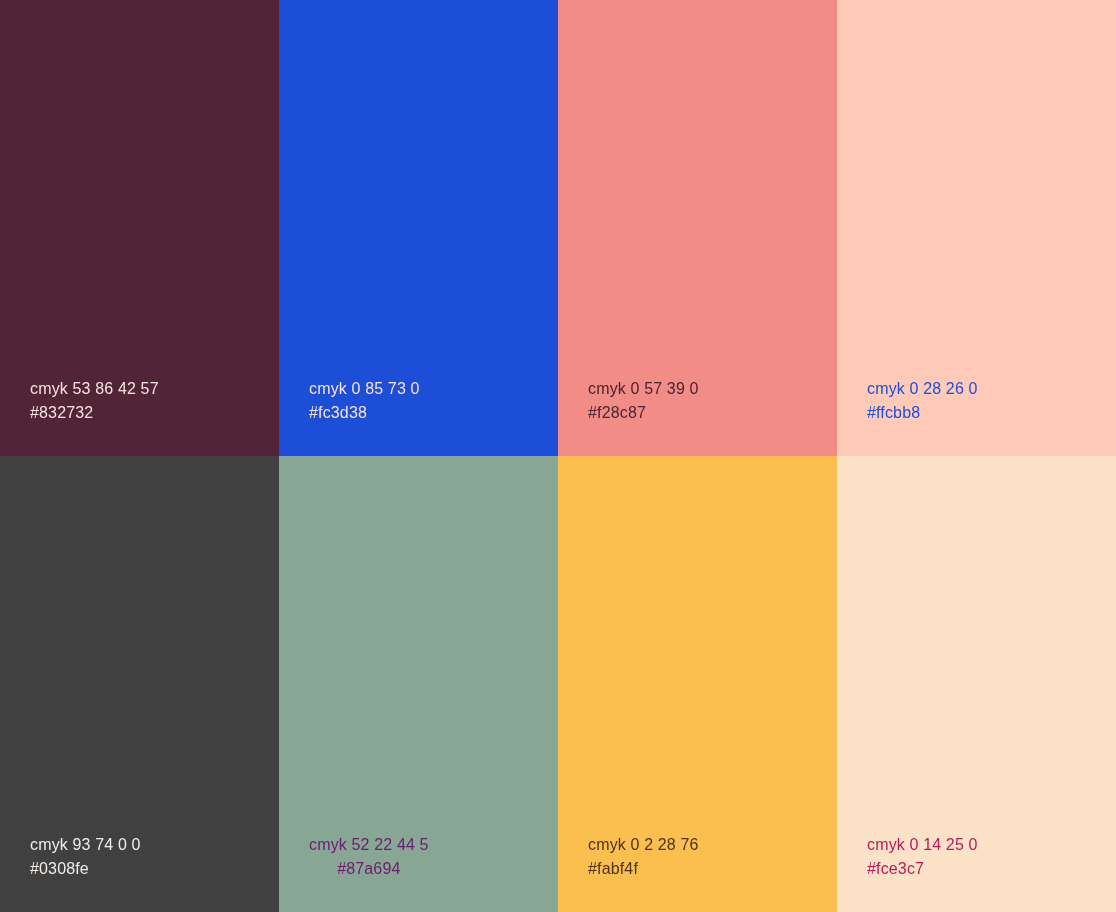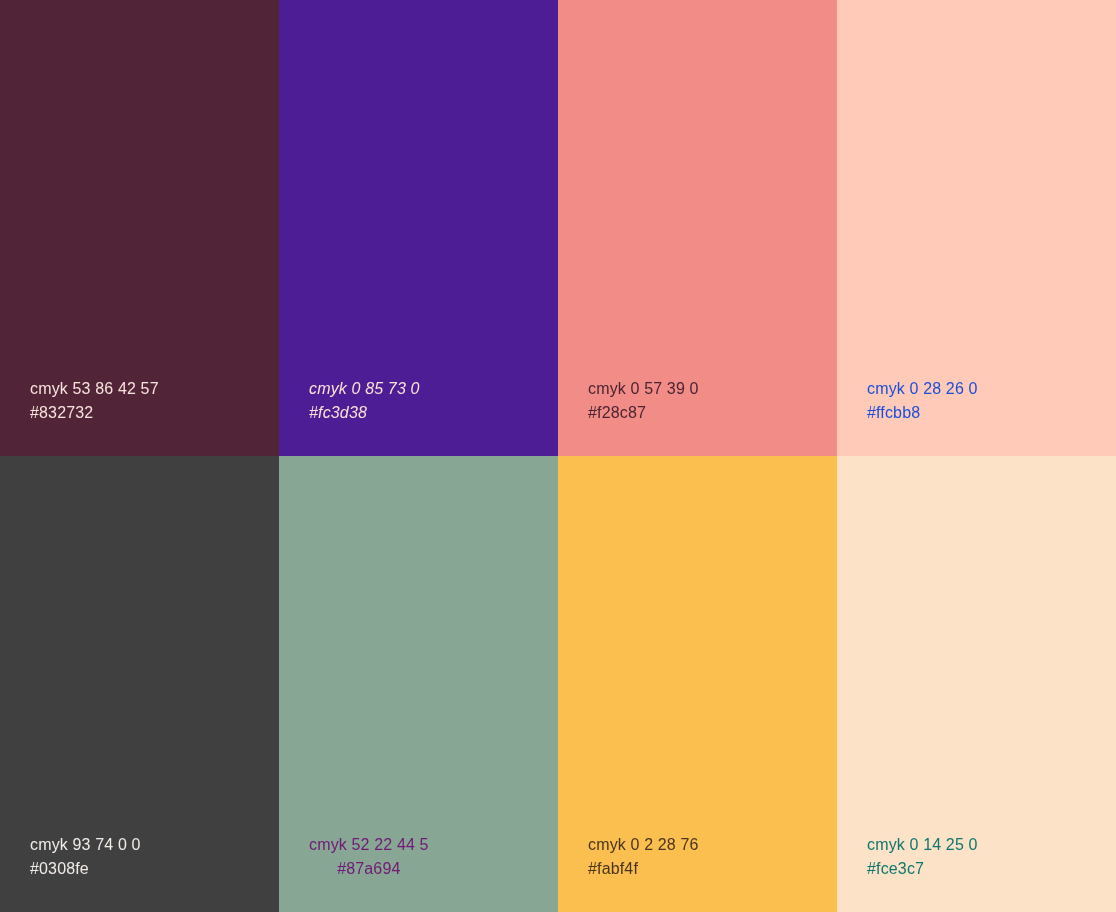--- a/index.html
+++ b/index.html
@@ -49,21 +49,21 @@
 
 <div id="palette-grid">
 
   <div class="swatch" style="background-color: rgb(82, 36, 56);">
     <div class="swatch-label" style="color: rgb(247, 228, 220);">
       <span class="swatch-cmyk">cmyk 53 86 42 57</span>
       <span class="swatch-hex">#832732</span>
     </div>
   </div>
 
-  <div class="swatch" style="background-color: #4c1d95; font-style: italic;">
+  <div class="swatch" style="background-color: #1d4ed8;">
     <div class="swatch-label" style="color: rgb(251, 226, 215);">
       <span class="swatch-cmyk">cmyk 0 85 73 0</span>
       <span class="swatch-hex">#fc3d38</span>
     </div>
   </div>
 
   <div class="swatch" style="background-color: rgb(242, 140, 135); padding-left: 32px;">
     <div class="swatch-label" style="color: rgb(74, 36, 51);">
       <span class="swatch-cmyk">cmyk 0 57 39 0</span>
       <span class="swatch-hex">#f28c87</span>
@@ -92,19 +92,19 @@
   </div>
 
   <div class="swatch" style="background-color: rgb(250, 191, 79); padding-left: 33px;">
     <div class="swatch-label" style="color: rgb(74, 52, 32);">
       <span class="swatch-cmyk">cmyk 0 2 28 76</span>
       <span class="swatch-hex">#fabf4f</span>
     </div>
   </div>
 
   <div class="swatch" style="background-color: rgb(252, 227, 199);">
-    <div class="swatch-label" style="color: #0f766e;">
+    <div class="swatch-label" style="color: #be185d;">
       <span class="swatch-cmyk">cmyk 0 14 25 0</span>
       <span class="swatch-hex">#fce3c7</span>
     </div>
   </div>
 
 </div>
 
 </body></html>

